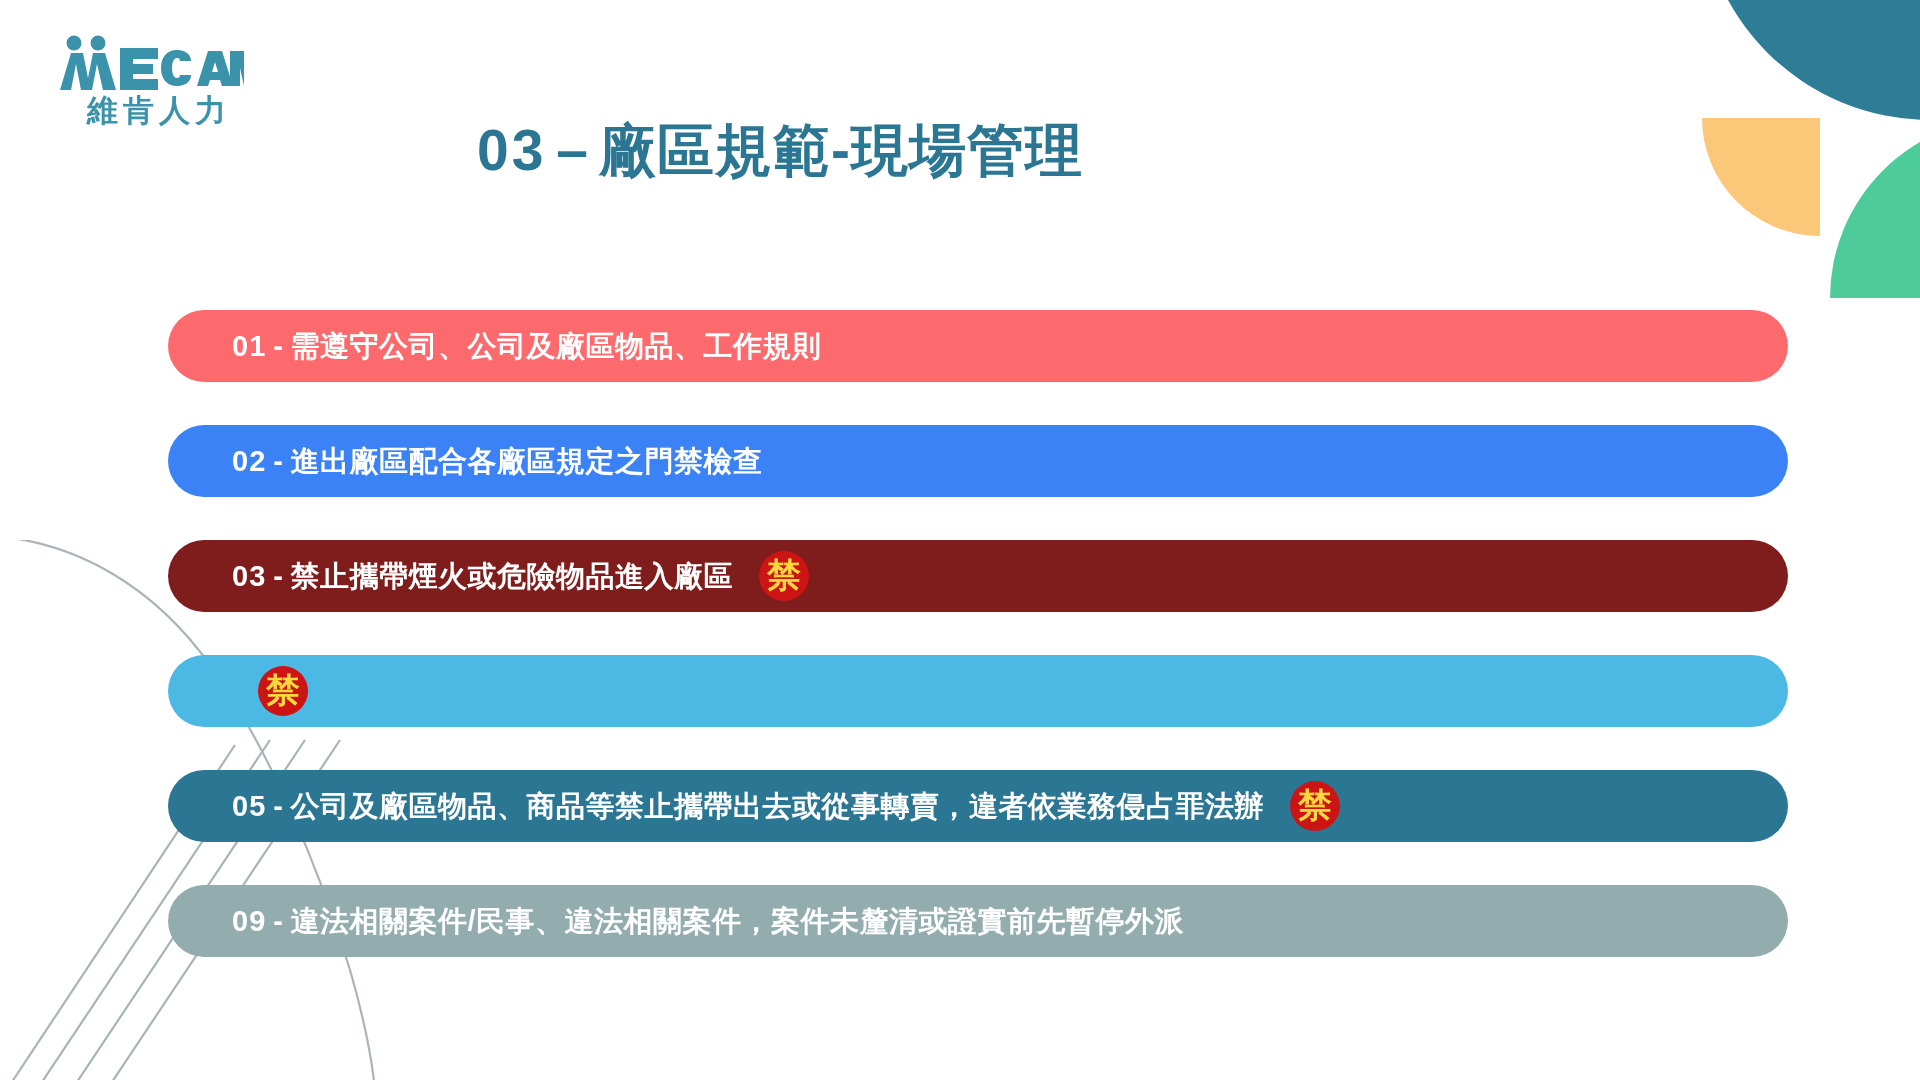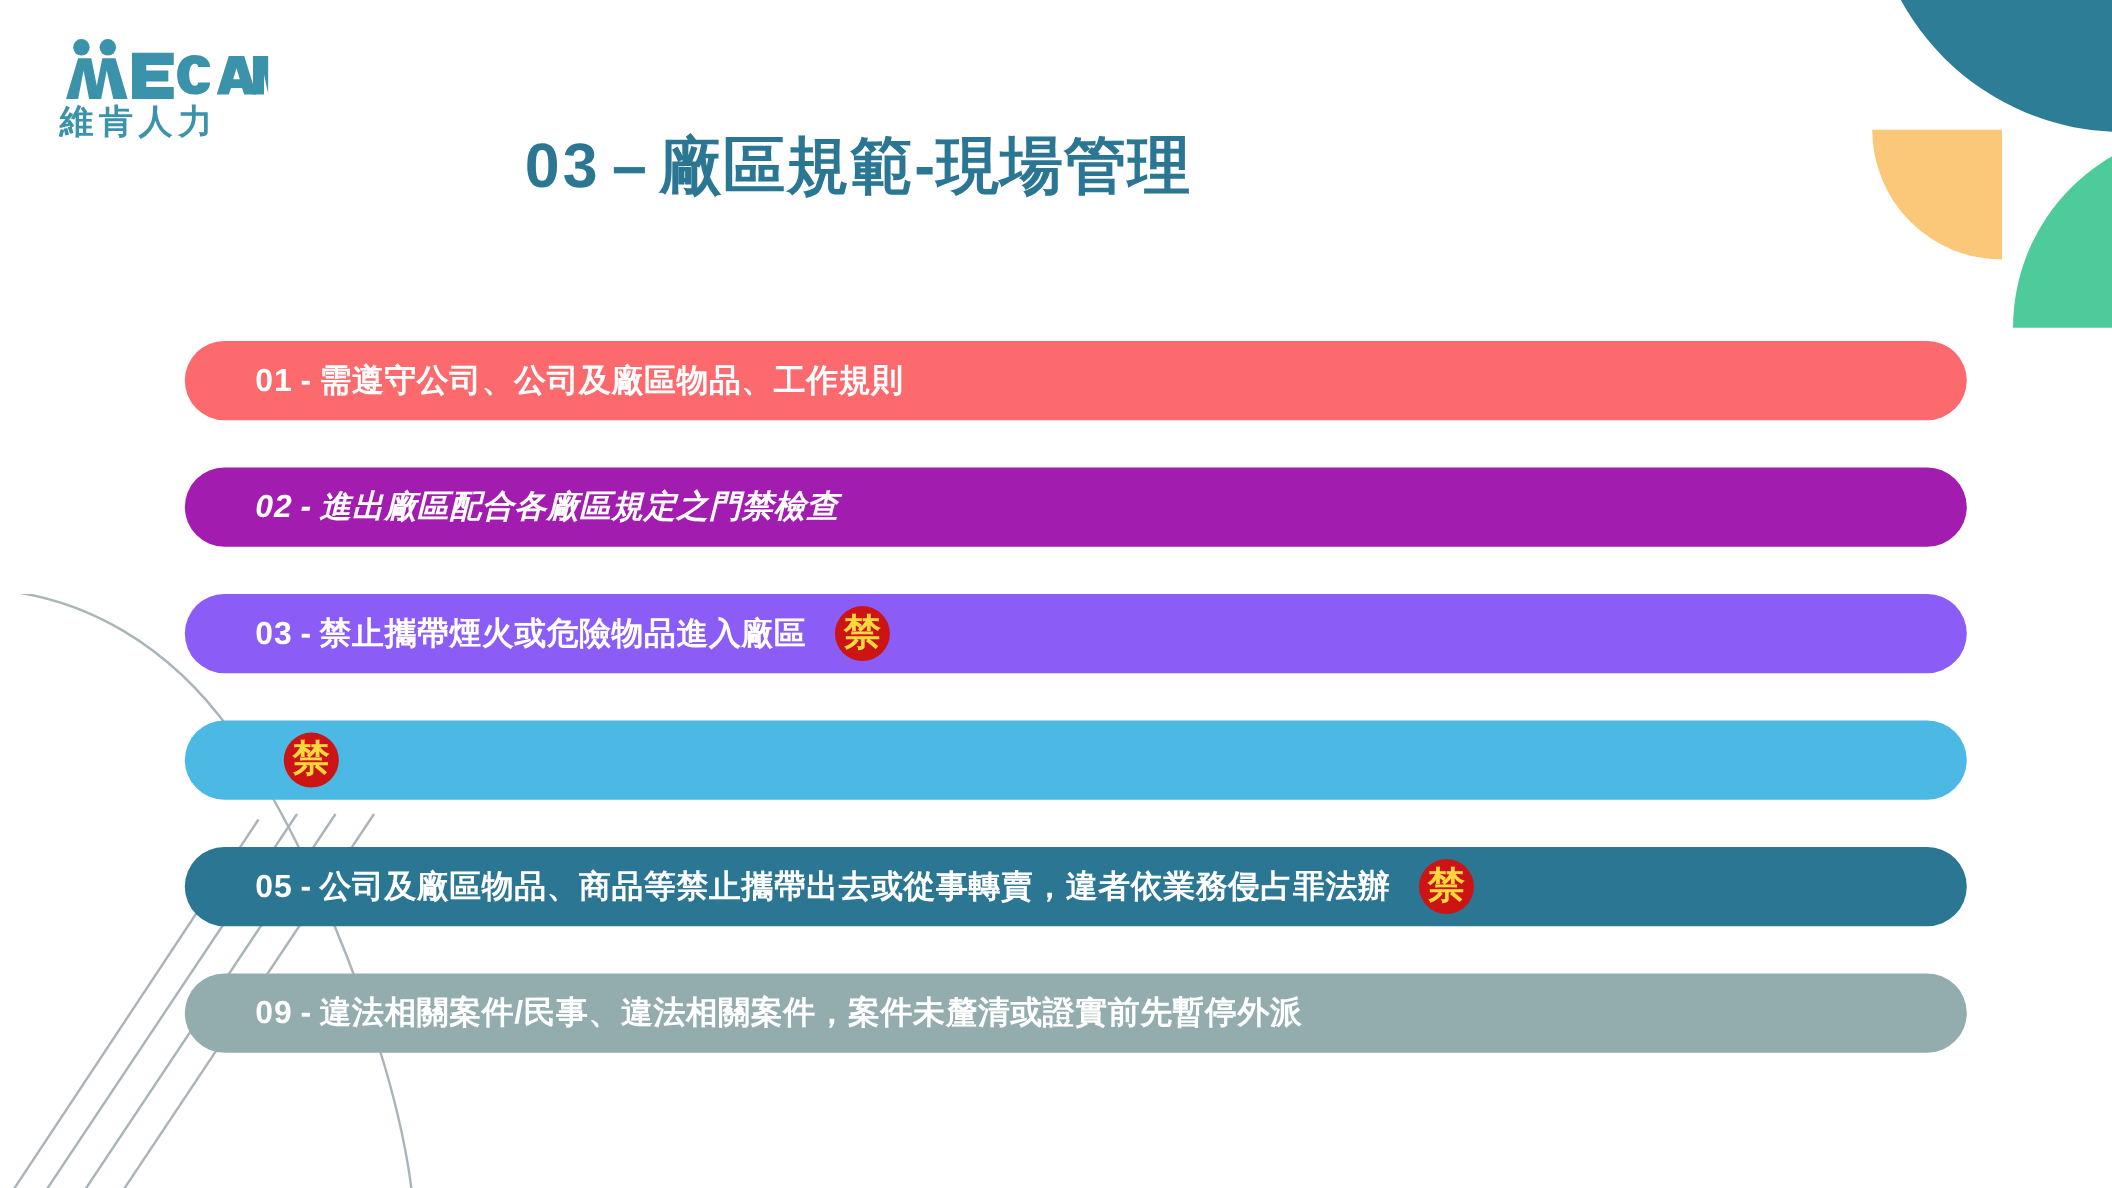--- a/index.html
+++ b/index.html
@@ -67,20 +67,21 @@
   }
   .logo-mark { display: block; }
   .logo-cn {
     color: #3b92ab;
     font-size: 31px;
     font-weight: 700;
     letter-spacing: 5px;
     line-height: 1;
     margin-top: 3px;
     white-space: nowrap;
+    margin-left: 33px;
   }
 
   
   .title {
     position: absolute;
     left: 0;
     top: 113px;
     width: 1560px;
     text-align: center;
     color: #2a7693;
@@ -179,25 +180,25 @@
   <div class="title">
     <span class="num">03</span><span class="dash">–</span><span>廠區規範-現場管理</span>
   </div>
 
   <div class="bars">
 
     <div class="bar" style="background:#fc6a6e;">
       <span class="bar-text"><span class="idx">01</span><span class="sep">-</span><span>需遵守公司、公司及廠區物品、工作規則</span></span>
     </div>
 
-    <div class="bar" style="background:#a21caf;font-style:italic;">
+    <div class="bar" style="background:#3b82f6;">
       <span class="bar-text"><span class="idx">02</span><span class="sep">-</span><span>進出廠區配合各廠區規定之門禁檢查</span></span>
     </div>
 
-    <div class="bar" style="background:#8b5cf6;text-align:right;">
+    <div class="bar" style="background:#7f1d1d;text-align:right;">
       <span class="bar-text"><span class="idx">03</span><span class="sep">-</span><span>禁止攜帶煙火或危險物品進入廠區</span></span>
       <span class="ban-badge">禁</span>
     </div>
 
     <div class="bar" style="background:#4cb8e4;">
       <span class="ban-badge">禁</span>
     </div>
 
     <div class="bar" style="background:#2a7693;">
       <span class="bar-text"><span class="idx">05</span><span class="sep">-</span><span>公司及廠區物品、商品等禁止攜帶出去或從事轉賣，違者依業務侵占罪法辦</span></span>

